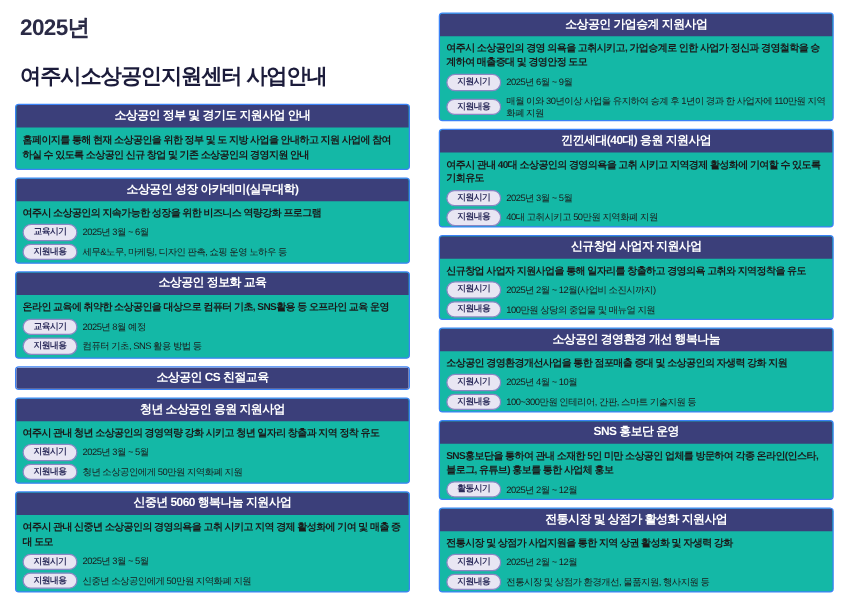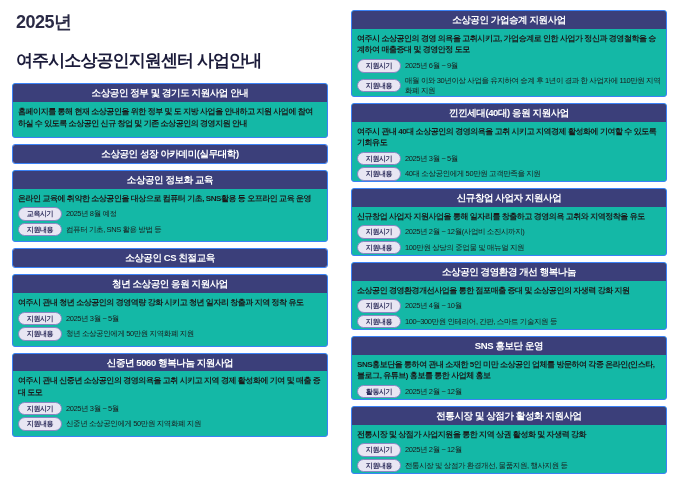--- a/index.html
+++ b/index.html
@@ -129,20 +129,33 @@
 
       <div class="card">
         <div class="card-header">소상공인 정부 및 경기도 지원사업 안내</div>
         <div class="card-body">
           <div class="card-desc">홈페이지를 통해 현재 소상공인을 위한 정부 및 도 지방 사업을 안내하고 지원 사업에 참여 하실 수 있도록 소상공인 신규 창업 및 기존 소상공인의 경영지원 안내</div>
         </div>
       </div>
 
       <div class="card">
         <div class="card-header">소상공인 성장 아카데미(실무대학)</div>
+        <div class="card-body">
+          <div class="card-desc">여주시 소상공인의 지속가능한 성장을 위한 비즈니스 역량강화 프로그램</div>
+          <div class="rows">
+            <div class="row">
+              <span class="tag">교육시기</span>
+              <span class="row-text">2025년 3월 ~ 6월</span>
+            </div>
+            <div class="row">
+              <span class="tag">지원내용</span>
+              <span class="row-text">세무&amp;노무, 마케팅, 디자인 판촉, 쇼핑 운영 노하우 등</span>
+            </div>
+          </div>
+        </div>
       </div>
 
       <div class="card">
         <div class="card-header">소상공인 정보화 교육</div>
         <div class="card-body">
           <div class="card-desc">온라인 교육에 취약한 소상공인을 대상으로 컴퓨터 기초, SNS활용 등 오프라인 교육 운영</div>
           <div class="rows">
             <div class="row">
               <span class="tag">교육시기</span>
               <span class="row-text">2025년 8월 예정</span>
@@ -218,21 +231,21 @@
         <div class="card-header">낀낀세대(40대) 응원 지원사업</div>
         <div class="card-body">
           <div class="card-desc">여주시 관내 40대 소상공인의 경영의욕을 고취 시키고 지역경제 활성화에 기여할 수 있도록 기회유도</div>
           <div class="rows">
             <div class="row">
               <span class="tag">지원시기</span>
               <span class="row-text">2025년 3월 ~ 5월</span>
             </div>
             <div class="row">
               <span class="tag">지원내용</span>
-              <span class="row-text">40대 소상공인에게 50만원 고객만족을 지원</span>
+              <span class="row-text">40대 고취시키고 50만원 지역화폐 지원</span>
             </div>
           </div>
         </div>
       </div>
 
       <div class="card">
         <div class="card-header">신규창업 사업자 지원사업</div>
         <div class="card-body">
           <div class="card-desc">신규창업 사업자 지원사업을 통해 일자리를 창출하고 경영의욕 고취와 지역정착을 유도</div>
           <div class="rows">

